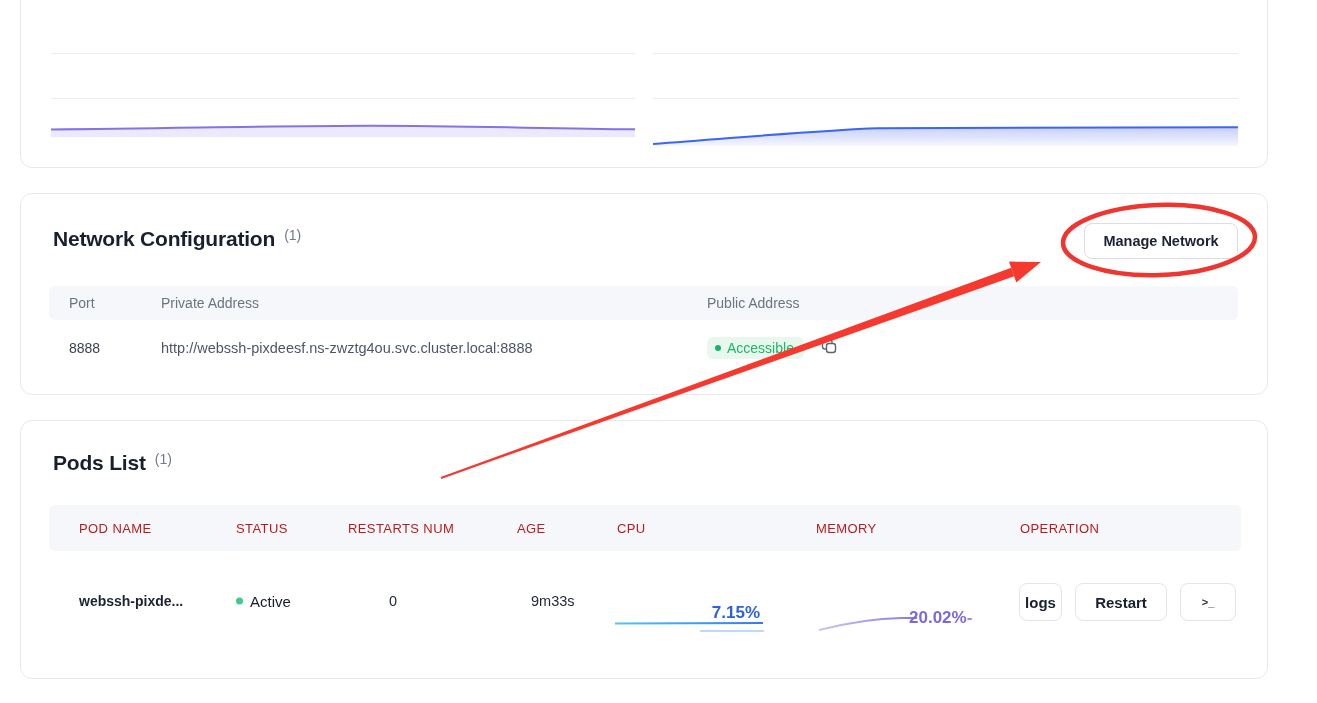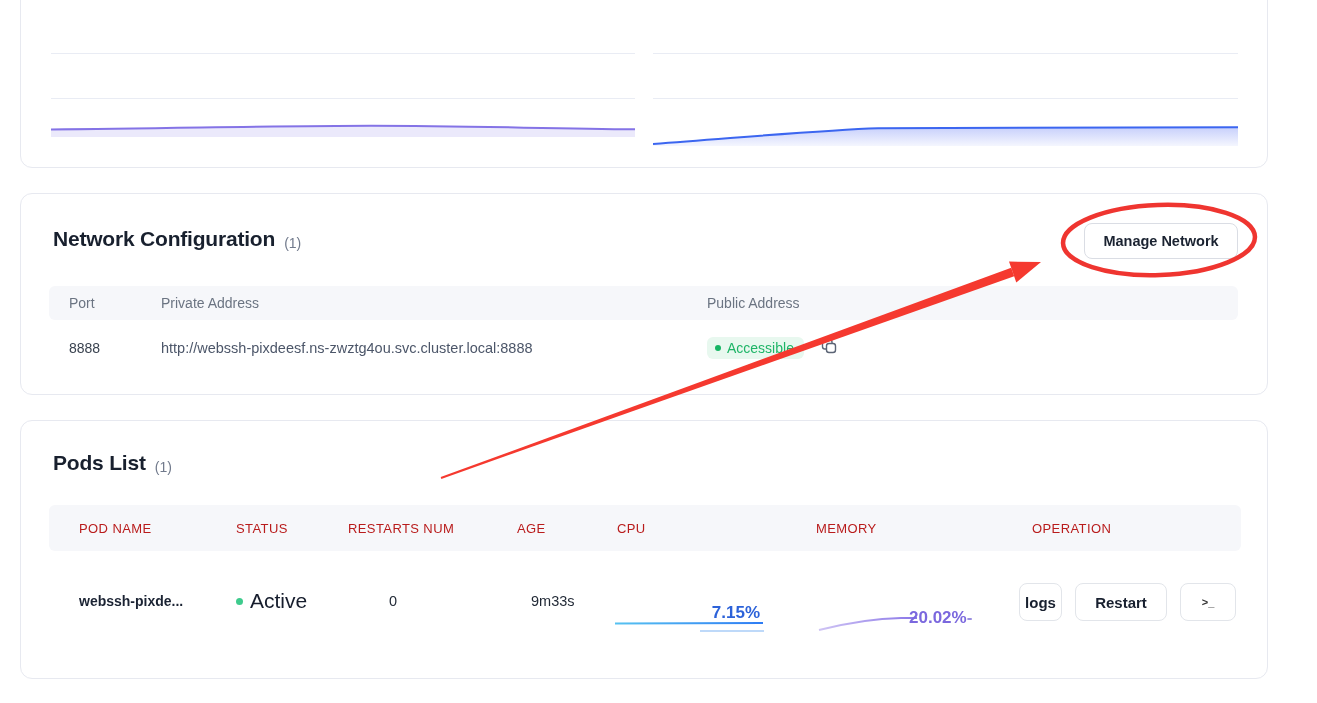--- a/index.html
+++ b/index.html
@@ -10,21 +10,21 @@
     color:#18202e;
   }
   .card{
     position:absolute;background:#fff;border:1px solid #e7e9f0;border-radius:12px;
     box-sizing:border-box;
   }
   
   .gridline{position:absolute;height:1px;background:#e9ecf4;}
   .spark-abs{position:absolute;}
   
-  .sec-title{position:absolute;display:flex;align-items:flex-end;gap:9px;}
+  .sec-title{position:absolute;display:flex;align-items:flex-start;gap:9px;}
   .sec-title .t{font-size:21px;font-weight:700;color:#18202e;letter-spacing:-0.2px;}
   .sec-title .c{font-size:14px;color:#717a8c;font-weight:400;}
   
   .btn{
     position:absolute;box-sizing:border-box;background:#fff;border:1px solid #dadde4;
     border-radius:8px;display:flex;align-items:center;justify-content:center;
     font-weight:700;color:#1b2331;cursor:pointer;
   }
   
   .thead{
@@ -38,21 +38,21 @@
   .pill{
     display:inline-flex;align-items:center;gap:6px;background:#e8f8ef;border-radius:6px;
     padding:3px 10px 3px 8px;font-size:14px;color:#1eb567;font-weight:500;
   }
   .dot{width:6px;height:6px;border-radius:50%;display:inline-block;}
   .dot.green{background:#16b564;}
   .copy-ic{display:inline-flex;cursor:pointer;margin-left:4px;}
   
   .th-upper{font-size:13px;letter-spacing:.4px;color:#b91c1c;font-weight:500;}
   .podname{font-weight:700;font-size:14px;color:#1b2333;}
-  .statuscell{display:flex;align-items:center;gap:7px;font-size:21px;color:#161d2d;}
+  .statuscell{display:flex;align-items:center;gap:7px;font-size:15px;color:#161d2d;}
   .dot.teal{width:7px;height:7px;background:#3ecb8d;}
   .plain{font-size:14.5px;color:#1f2734;}
   .sparkbox{position:absolute;width:150px;height:40px;}
   .spark-label{position:absolute;font-size:17px;font-weight:700;white-space:nowrap;}
   .opbtn{position:static;display:inline-flex;align-items:center;justify-content:center;
     box-sizing:border-box;background:#fff;border:1px solid #e2e5ea;border-radius:8px;
     height:38px;font-size:15px;font-weight:700;color:#18202f;cursor:pointer;flex:0 0 auto;}
   .ops{position:absolute;display:flex;gap:13px;}
   .annot{position:absolute;left:0;top:0;pointer-events:none;z-index:40;}
 </style>
@@ -121,21 +121,21 @@
     <span class="c">(1)</span>
   </div>
 
   <div class="thead" style="left:28px;top:84px;width:1192px;height:46px;">
     <span class="th th-upper" style="left:30px;">POD NAME</span>
     <span class="th th-upper" style="left:187px;">STATUS</span>
     <span class="th th-upper" style="left:299px;">RESTARTS NUM</span>
     <span class="th th-upper" style="left:468px;">AGE</span>
     <span class="th th-upper" style="left:568px;">CPU</span>
     <span class="th th-upper" style="left:767px;">MEMORY</span>
-    <span class="th th-upper" style="left:971px;margin-left:12px;">OPERATION</span>
+    <span class="th th-upper" style="left:971px;">OPERATION</span>
   </div>
 
   <div class="trow" style="left:28px;top:150px;width:1192px;height:66px;overflow:hidden;">
     <span class="td podname" style="left:30px;top:30px;">webssh-pixde...</span>
     <span class="td statuscell" style="left:187px;top:30px;">
       <span class="dot teal"></span>
       <span>Active</span>
     </span>
     <span class="td plain" style="left:340px;top:30px;">0</span>
     <span class="td plain" style="left:482px;top:30px;">9m33s</span>

